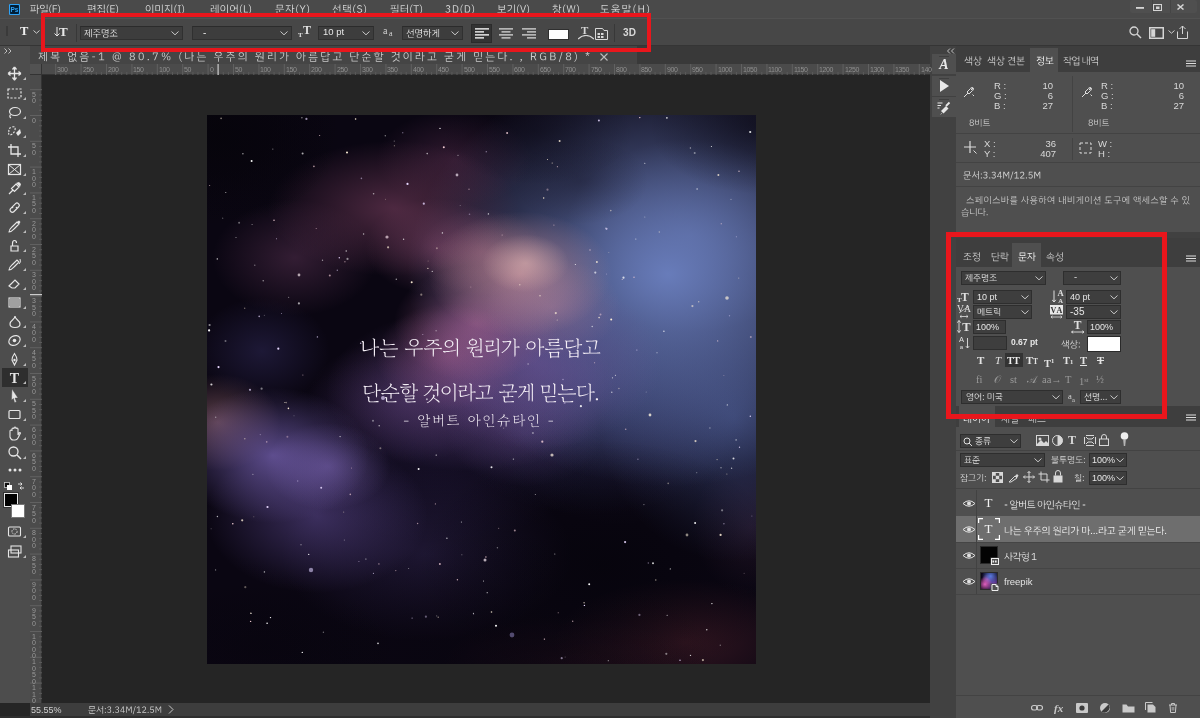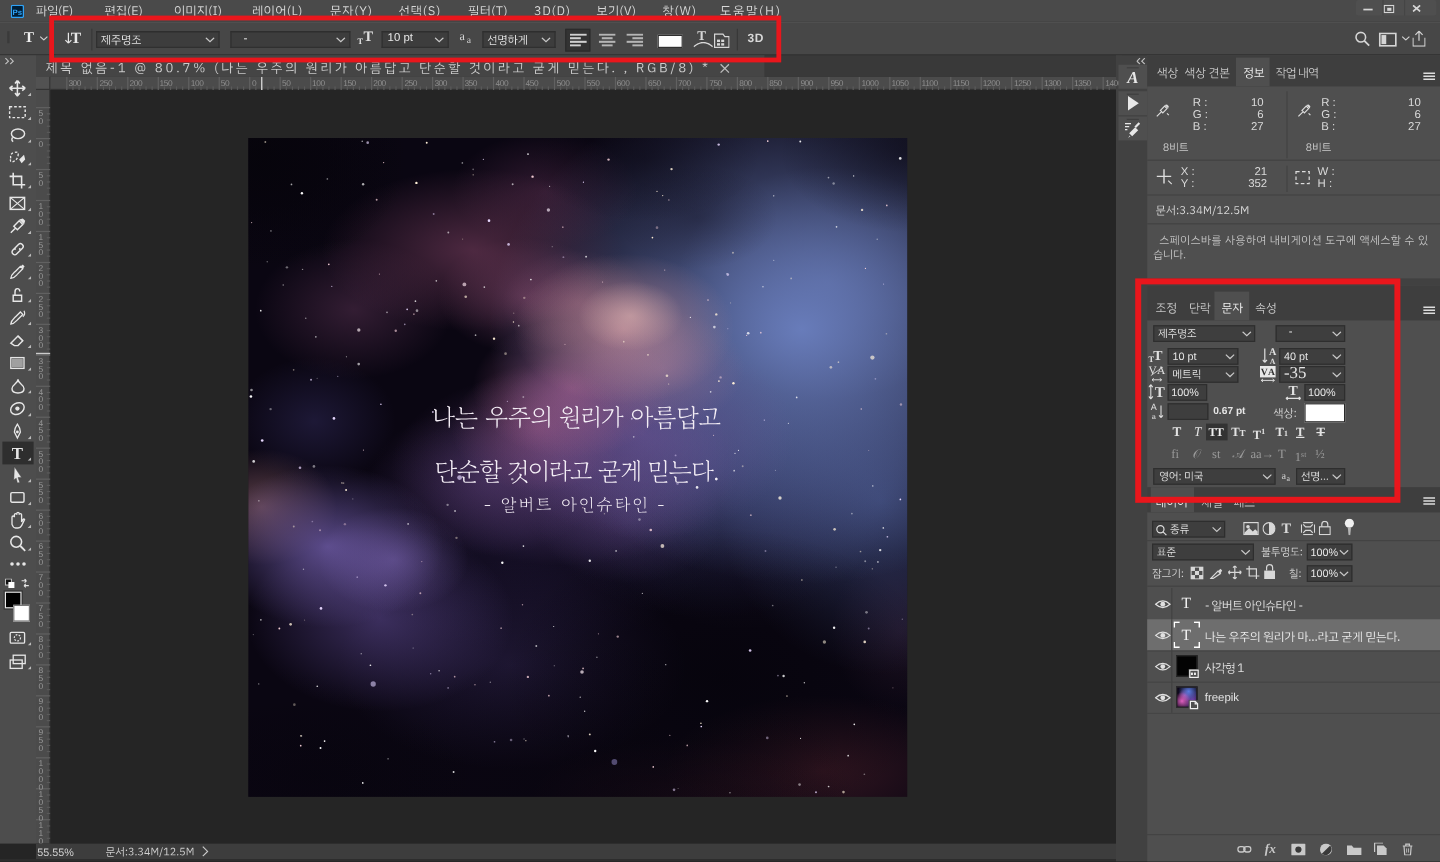--- a/index.html
+++ b/index.html
@@ -1100,23 +1100,23 @@
     <svg style="position:absolute;left:1088.0px;top:115.2px;overflow:visible" width="21.5" height="14.4" viewBox="0 -10.8 21.5 14.4">
       <path fill="#cfcfcf" d="M2.7 0.1Q2.2 0.1 1.8 -0.0Q1.3 -0.2 1.1 -0.4Q0.8 -0.7 0.7 -1.0Q0.5 -1.3 0.5 -1.7Q0.5 -2.4 0.9 -2.7Q1.2 -3.1 1.8 -3.3V-3.3Q1.3 -3.5 1.0 -3.9Q0.7 -4.3 0.7 -4.8Q0.7 -5.5 1.2 -6.0Q1.8 -6.4 2.7 -6.4Q3.6 -6.4 4.2 -6.0Q4.7 -5.5 4.7 -4.8Q4.7 -4.3 4.4 -3.9Q4.1 -3.5 3.6 -3.3V-3.3Q4.2 -3.1 4.5 -2.7Q4.9 -2.4 4.9 -1.7Q4.9 -1.3 4.7 -1.0Q4.6 -0.7 4.3 -0.4Q4.0 -0.2 3.6 -0.0Q3.2 0.1 2.7 0.1ZM2.7 -0.5Q3.4 -0.5 3.7 -0.8Q4.1 -1.1 4.1 -1.7V-1.9Q4.1 -2.4 3.7 -2.7Q3.4 -3.0 2.7 -3.0Q2.0 -3.0 1.7 -2.7Q1.3 -2.4 1.3 -1.9V-1.7Q1.3 -1.1 1.7 -0.8Q2.0 -0.5 2.7 -0.5ZM2.7 -3.6Q3.3 -3.6 3.6 -3.9Q3.9 -4.1 3.9 -4.6V-4.7Q3.9 -5.2 3.6 -5.5Q3.3 -5.7 2.7 -5.7Q2.1 -5.7 1.8 -5.5Q1.5 -5.2 1.5 -4.7V-4.6Q1.5 -4.1 1.8 -3.9Q2.1 -3.6 2.7 -3.6Z M11.8 -6.9H12.4V0.9H11.8ZM6.2 -6.4H6.9V-4.4H9.2V-6.4H9.9V-1.2H6.2ZM9.2 -1.8V-3.8H6.9V-1.8Z M14.8 -6.4H20.1V-5.9H15.5V-4.5H20.0V-4.0H15.5V-2.7H20.2V-2.1H14.8ZM13.8 -0.6H21.1V0.0H13.8Z"></path>
     </svg>
     <div style="position:absolute;left:1072px;top:76px;width:1px;height:56px;background:#434343"></div>
     <div style="position:absolute;left:956px;top:133px;width:244px;height:1px;background:#434343"></div>
     <svg style="position:absolute;left:963px;top:140px" width="14" height="14" viewBox="0 0 14 14">
       <path d="M7 1V13M1 7H13" stroke="#ddd" stroke-width="1.2"></path>
       <path d="M10.5 10.5l3 3" stroke="#ddd"></path>
     </svg>
     <div style="position:absolute;left:984px;top:139.4px;font-family:'Liberation Sans',sans-serif;font-size:9.5px;color:#d9d9d9;font-weight:normal;letter-spacing:0px;line-height:10.9px;white-space:pre;">X :</div>
-    <div style="position:absolute;left:1056px;top:139.4px;font-family:'Liberation Sans',sans-serif;font-size:9.5px;color:#d9d9d9;font-weight:normal;letter-spacing:0px;line-height:10.9px;white-space:pre;transform:translateX(-100%);">21</div>
+    <div style="position:absolute;left:1056px;top:139.4px;font-family:'Liberation Sans',sans-serif;font-size:9.5px;color:#d9d9d9;font-weight:normal;letter-spacing:0px;line-height:10.9px;white-space:pre;transform:translateX(-100%);">36</div>
     <div style="position:absolute;left:984px;top:149.4px;font-family:'Liberation Sans',sans-serif;font-size:9.5px;color:#d9d9d9;font-weight:normal;letter-spacing:0px;line-height:10.9px;white-space:pre;">Y :</div>
-    <div style="position:absolute;left:1056px;top:149.4px;font-family:'Liberation Sans',sans-serif;font-size:9.5px;color:#d9d9d9;font-weight:normal;letter-spacing:0px;line-height:10.9px;white-space:pre;transform:translateX(-100%);">352</div>
+    <div style="position:absolute;left:1056px;top:149.4px;font-family:'Liberation Sans',sans-serif;font-size:9.5px;color:#d9d9d9;font-weight:normal;letter-spacing:0px;line-height:10.9px;white-space:pre;transform:translateX(-100%);">407</div>
     <svg style="position:absolute;left:1079px;top:142px" width="13" height="12" viewBox="0 0 13 12">
       <rect x="1" y="1" width="11" height="10" fill="none" stroke="#ddd" stroke-dasharray="3 2"></rect>
     </svg>
     <div style="position:absolute;left:1098px;top:139.4px;font-family:'Liberation Sans',sans-serif;font-size:9.5px;color:#d9d9d9;font-weight:normal;letter-spacing:0px;line-height:10.9px;white-space:pre;">W :</div>
     <div style="position:absolute;left:1098px;top:149.4px;font-family:'Liberation Sans',sans-serif;font-size:9.5px;color:#d9d9d9;font-weight:normal;letter-spacing:0px;line-height:10.9px;white-space:pre;">H :</div>
     <div style="position:absolute;left:1072px;top:138px;width:1px;height:22px;background:#434343"></div>
     <div style="position:absolute;left:956px;top:162px;width:244px;height:1px;background:#434343"></div>
     <svg style="position:absolute;left:963.0px;top:166.6px;overflow:visible" width="78.2" height="15.2" viewBox="0 -11.4 78.2 15.2">
       <path fill="#d9d9d9" d="M7.0 -3.9H1.5V-7.0H7.0ZM6.2 -6.5H2.2V-4.4H6.2ZM8.1 -2.9V-2.3H4.6V-0.6H3.9V-2.3H0.4V-2.9ZM2.2 0.6H7.1V1.2H1.9Q1.7 1.2 1.6 1.0Q1.5 0.9 1.5 0.7V-1.3H2.2Z M15.9 -7.3V0.9H15.2V-3.9H13.4V-4.5H15.2V-7.3ZM11.8 -4.0Q11.9 -4.0 12.0 -3.9L13.9 -1.5L13.3 -1.0L11.4 -3.5Q11.4 -3.5 11.4 -3.5Q11.3 -3.5 11.3 -3.5Q11.0 -2.9 10.6 -2.3Q10.2 -1.8 9.5 -0.9L8.9 -1.4Q9.7 -2.3 10.2 -3.0Q10.6 -3.6 10.8 -4.3Q11.0 -5.0 11.0 -5.9V-6.8H11.7V-5.9Q11.7 -4.7 11.4 -3.8L11.5 -3.8L11.6 -3.9Q11.7 -4.0 11.8 -4.0Z M18.3 0.1Q18.0 0.1 17.9 -0.0Q17.8 -0.2 17.8 -0.4V-0.6Q17.8 -0.8 17.9 -1.0Q18.0 -1.1 18.3 -1.1Q18.6 -1.1 18.8 -1.0Q18.9 -0.8 18.9 -0.6V-0.4Q18.9 -0.2 18.8 -0.0Q18.6 0.1 18.3 0.1ZM18.3 -3.8Q18.0 -3.8 17.9 -3.9Q17.8 -4.1 17.8 -4.3V-4.5Q17.8 -4.7 17.9 -4.9Q18.0 -5.0 18.3 -5.0Q18.6 -5.0 18.8 -4.9Q18.9 -4.7 18.9 -4.5V-4.3Q18.9 -4.1 18.8 -3.9Q18.6 -3.8 18.3 -3.8Z M22.2 -3.8Q22.9 -3.8 23.2 -4.1Q23.6 -4.4 23.6 -4.9V-5.0Q23.6 -5.5 23.2 -5.8Q22.9 -6.0 22.4 -6.0Q21.9 -6.0 21.5 -5.8Q21.2 -5.6 21.0 -5.2L20.4 -5.7Q20.5 -5.9 20.7 -6.1Q20.9 -6.3 21.1 -6.4Q21.4 -6.6 21.7 -6.7Q22.0 -6.7 22.4 -6.7Q22.8 -6.7 23.2 -6.6Q23.5 -6.5 23.8 -6.3Q24.1 -6.1 24.2 -5.8Q24.4 -5.5 24.4 -5.1Q24.4 -4.8 24.3 -4.5Q24.2 -4.2 24.0 -4.0Q23.9 -3.9 23.6 -3.7Q23.4 -3.6 23.1 -3.5V-3.5Q23.4 -3.4 23.6 -3.3Q23.9 -3.2 24.1 -3.0Q24.3 -2.8 24.4 -2.5Q24.5 -2.2 24.5 -1.8Q24.5 -1.4 24.4 -1.0Q24.2 -0.7 23.9 -0.4Q23.6 -0.2 23.2 -0.0Q22.8 0.1 22.3 0.1Q21.8 0.1 21.5 0.0Q21.2 -0.1 20.9 -0.2Q20.7 -0.4 20.5 -0.6Q20.3 -0.8 20.1 -1.0L20.7 -1.5Q20.8 -1.3 21.0 -1.1Q21.1 -0.9 21.3 -0.8Q21.5 -0.7 21.7 -0.7Q22.0 -0.6 22.3 -0.6Q23.0 -0.6 23.3 -0.9Q23.7 -1.2 23.7 -1.8V-1.9Q23.7 -2.5 23.3 -2.8Q23.0 -3.1 22.3 -3.1H21.5V-3.8Z M26.7 0.1Q26.4 0.1 26.3 -0.0Q26.1 -0.2 26.1 -0.4V-0.6Q26.1 -0.8 26.3 -1.0Q26.4 -1.1 26.7 -1.1Q27.0 -1.1 27.2 -1.0Q27.3 -0.8 27.3 -0.6V-0.4Q27.3 -0.2 27.2 -0.0Q27.0 0.1 26.7 0.1Z M30.5 -3.8Q31.2 -3.8 31.5 -4.1Q31.8 -4.4 31.8 -4.9V-5.0Q31.8 -5.5 31.5 -5.8Q31.2 -6.0 30.6 -6.0Q30.1 -6.0 29.8 -5.8Q29.5 -5.6 29.3 -5.2L28.7 -5.7Q28.8 -5.9 29.0 -6.1Q29.2 -6.3 29.4 -6.4Q29.6 -6.6 30.0 -6.7Q30.3 -6.7 30.7 -6.7Q31.1 -6.7 31.5 -6.6Q31.8 -6.5 32.1 -6.3Q32.4 -6.1 32.5 -5.8Q32.7 -5.5 32.7 -5.1Q32.7 -4.8 32.6 -4.5Q32.5 -4.2 32.3 -4.0Q32.1 -3.9 31.9 -3.7Q31.7 -3.6 31.4 -3.5V-3.5Q31.7 -3.4 31.9 -3.3Q32.2 -3.2 32.4 -3.0Q32.6 -2.8 32.7 -2.5Q32.8 -2.2 32.8 -1.8Q32.8 -1.4 32.6 -1.0Q32.5 -0.7 32.2 -0.4Q31.9 -0.2 31.5 -0.0Q31.1 0.1 30.6 0.1Q30.1 0.1 29.8 0.0Q29.5 -0.1 29.2 -0.2Q28.9 -0.4 28.8 -0.6Q28.6 -0.8 28.4 -1.0L29.0 -1.5Q29.1 -1.3 29.3 -1.1Q29.4 -0.9 29.6 -0.8Q29.8 -0.7 30.0 -0.7Q30.2 -0.6 30.5 -0.6Q31.2 -0.6 31.6 -0.9Q32.0 -1.2 32.0 -1.8V-1.9Q32.0 -2.5 31.6 -2.8Q31.2 -3.1 30.5 -3.1H29.8V-3.8Z M37.3 0.0V-1.3H34.1V-2.0L36.8 -6.6H38.0V-2.0H39.0V-1.3H38.0V0.0ZM34.8 -2.0H37.3V-6.0H37.2Z M45.5 -5.6H45.4L44.8 -4.5L43.3 -1.6L41.7 -4.5L41.1 -5.6H41.1V0.0H40.3V-6.6H41.4L43.3 -3.1H43.3L45.2 -6.6H46.2V0.0H45.5Z M47.2 1.4 49.7 -7.0H50.4L47.9 1.4Z M51.6 0.0V-0.7H53.4V-6.0H53.4L51.7 -4.5L51.2 -5.0L53.0 -6.6H54.2V-0.7H56.0V0.0Z M61.5 0.0H57.2V-0.8L59.3 -2.8Q59.8 -3.2 60.1 -3.7Q60.4 -4.2 60.4 -4.7V-4.8Q60.4 -5.3 60.1 -5.7Q59.8 -6.0 59.2 -6.0Q58.9 -6.0 58.7 -5.9Q58.4 -5.9 58.3 -5.7Q58.1 -5.6 58.0 -5.4Q57.9 -5.1 57.8 -4.9L57.1 -5.2Q57.2 -5.5 57.4 -5.8Q57.5 -6.0 57.8 -6.3Q58.0 -6.5 58.4 -6.6Q58.8 -6.7 59.2 -6.7Q59.7 -6.7 60.1 -6.6Q60.5 -6.5 60.7 -6.2Q61.0 -5.9 61.1 -5.6Q61.3 -5.2 61.3 -4.8Q61.3 -4.4 61.2 -4.1Q61.1 -3.8 60.9 -3.5Q60.7 -3.2 60.4 -2.9Q60.1 -2.6 59.8 -2.3L58.0 -0.7H61.5Z M63.5 0.1Q63.1 0.1 63.0 -0.0Q62.9 -0.2 62.9 -0.4V-0.6Q62.9 -0.8 63.0 -1.0Q63.1 -1.1 63.5 -1.1Q63.8 -1.1 63.9 -1.0Q64.0 -0.8 64.0 -0.6V-0.4Q64.0 -0.2 63.9 -0.0Q63.8 0.1 63.5 0.1Z M69.5 -5.9H66.6L66.4 -3.4H66.4Q66.7 -3.7 67.0 -3.9Q67.3 -4.1 67.8 -4.1Q68.2 -4.1 68.6 -4.0Q69.0 -3.8 69.2 -3.6Q69.5 -3.3 69.6 -2.9Q69.8 -2.6 69.8 -2.1Q69.8 -1.6 69.6 -1.2Q69.5 -0.8 69.2 -0.5Q68.9 -0.2 68.5 -0.0Q68.1 0.1 67.5 0.1Q67.1 0.1 66.8 0.0Q66.5 -0.1 66.2 -0.2Q66.0 -0.4 65.8 -0.6Q65.6 -0.8 65.5 -1.0L66.1 -1.5Q66.2 -1.3 66.3 -1.1Q66.5 -0.9 66.6 -0.8Q66.8 -0.7 67.0 -0.7Q67.2 -0.6 67.5 -0.6Q68.2 -0.6 68.6 -1.0Q68.9 -1.3 68.9 -2.0V-2.1Q68.9 -2.7 68.6 -3.1Q68.2 -3.4 67.5 -3.4Q67.1 -3.4 66.8 -3.3Q66.6 -3.1 66.4 -2.9L65.7 -3.0L65.9 -6.6H69.5Z M76.5 -5.6H76.4L75.9 -4.5L74.3 -1.6L72.7 -4.5L72.2 -5.6H72.1V0.0H71.3V-6.6H72.4L74.3 -3.1H74.3L76.2 -6.6H77.3V0.0H76.5Z"></path>
     </svg>
@@ -1190,21 +1190,21 @@
     <svg style="position:absolute;left:1049px;top:304px" width="15" height="15" viewBox="0 0 15 15">
       <rect x="1" y="1" width="13" height="9.5" fill="#e8e8e8"></rect>
       <text x="4.5" y="8.8" font-family="Liberation Serif" font-size="8" font-weight="bold" fill="#333" text-anchor="middle">V</text>
       <text x="10.5" y="8.8" font-family="Liberation Serif" font-size="8" font-weight="bold" fill="#333" text-anchor="middle">A</text>
       <path d="M2 13H13M2 13L3.5 11.8M2 13L3.5 14.2M13 13L11.5 11.8M13 13L11.5 14.2" stroke="#e0e0e0" fill="none" stroke-width="0.8"></path>
     </svg>
     <div style="position:absolute;left:1066px;top:305px;width:55px;height:14px;background:#3e3e3e;border:1px solid #2e2e2e"></div>
     <svg style="position:absolute;left:1110px;top:309.5px" width="8" height="5" viewBox="0 0 8 5">
       <path d="M0.5 0.5L4 3.8L7.5 0.5" stroke="#c8c8c8" fill="none"></path>
     </svg>
-    <div style="position:absolute;left:1070px;top:306.9px;font-family:Liberation Serif, serif;font-size:14px;color:#e6e6e6;font-weight:normal;letter-spacing:0px;line-height:10.3px;white-space:pre;">-35</div>
+    <div style="position:absolute;left:1070px;top:306.9px;font-family:Liberation Sans, sans-serif;font-size:10px;color:#e6e6e6;font-weight:normal;letter-spacing:0px;line-height:10.3px;white-space:pre;">-35</div>
     <svg style="position:absolute;left:957px;top:319px" width="15" height="15" viewBox="0 0 15 15">
       <path d="M2 1.5V13.5M2 1.5L0.3 3.7M2 1.5L3.7 3.7M2 13.5L0.3 11.3M2 13.5L3.7 11.3" stroke="#e0e0e0" fill="none" stroke-width="0.9"></path>
       <text x="9.5" y="12" font-family="Liberation Serif" font-size="12.5" font-weight="bold" fill="#e0e0e0" text-anchor="middle">T</text>
     </svg>
     <div style="position:absolute;left:973px;top:320px;width:33px;height:14px;background:#3e3e3e;border:1px solid #2e2e2e"></div>
     <div style="position:absolute;left:976px;top:321.9px;font-family:'Liberation Sans',sans-serif;font-size:9px;color:#e6e6e6;font-weight:normal;letter-spacing:0px;line-height:10.3px;white-space:pre;">100%</div>
     <svg style="position:absolute;left:1070px;top:319px" width="16" height="15" viewBox="0 0 16 15">
       <text x="7.5" y="10" font-family="Liberation Serif" font-size="11.5" font-weight="bold" fill="#e0e0e0" text-anchor="middle">T</text>
       <path d="M1.5 13H14M1.5 13L3.2 11.8M1.5 13L3.2 14.2M14 13L12.3 11.8M14 13L12.3 14.2" stroke="#e0e0e0" fill="none" stroke-width="0.9"></path>
     </svg>

